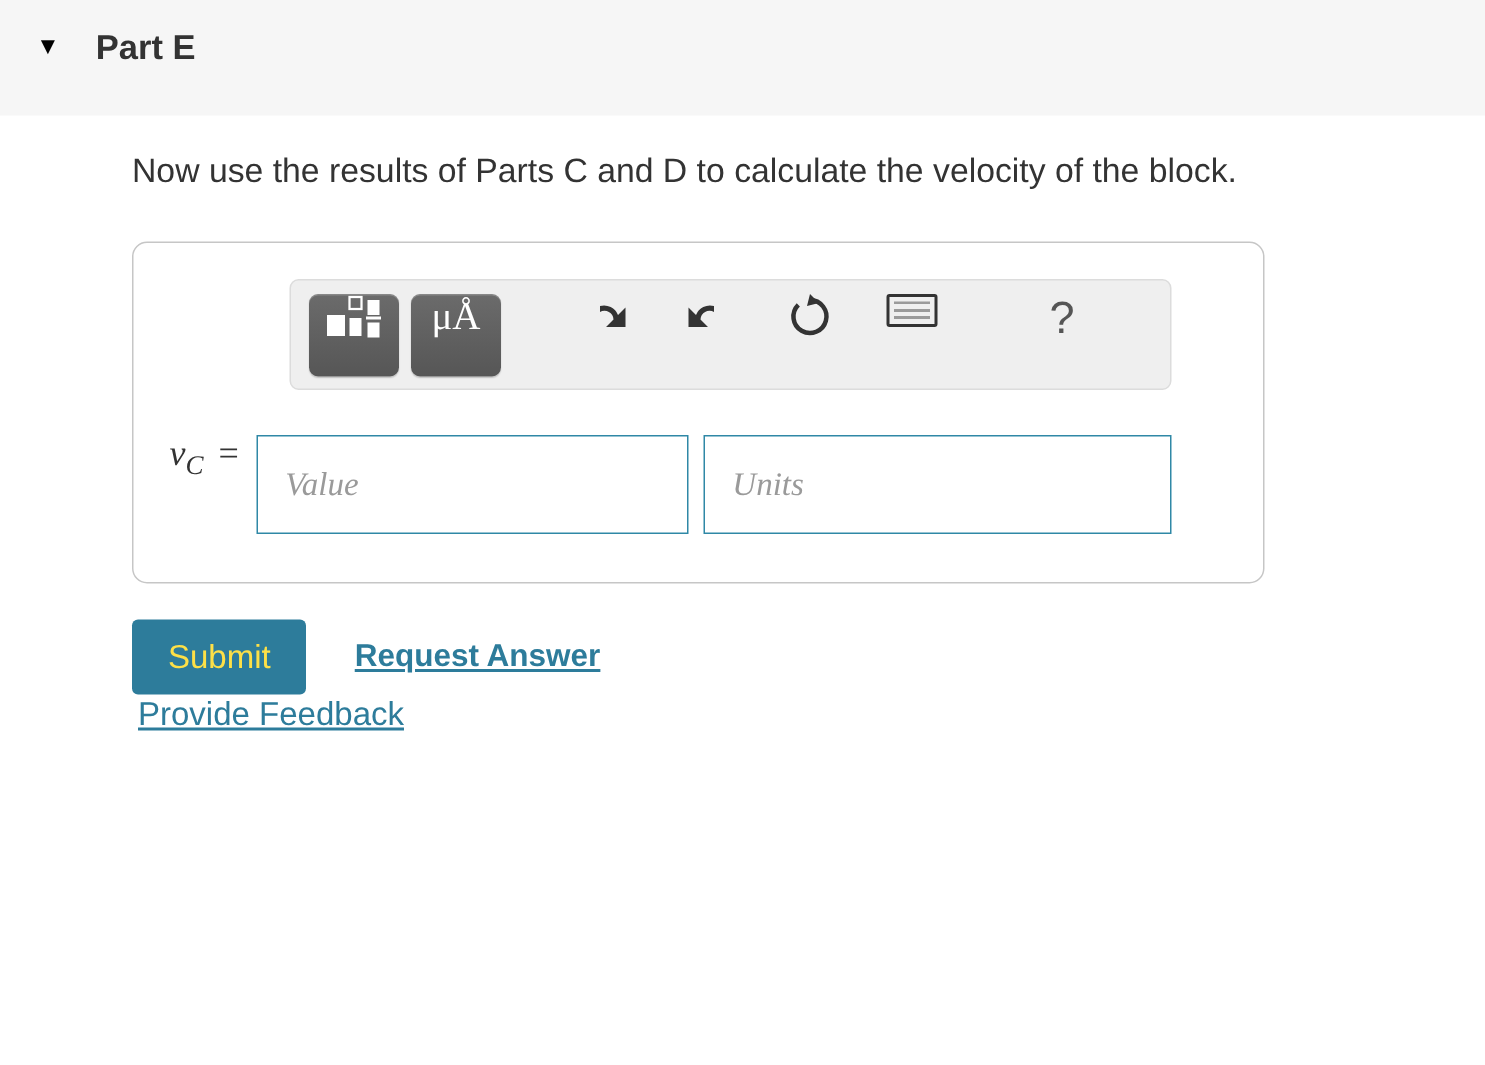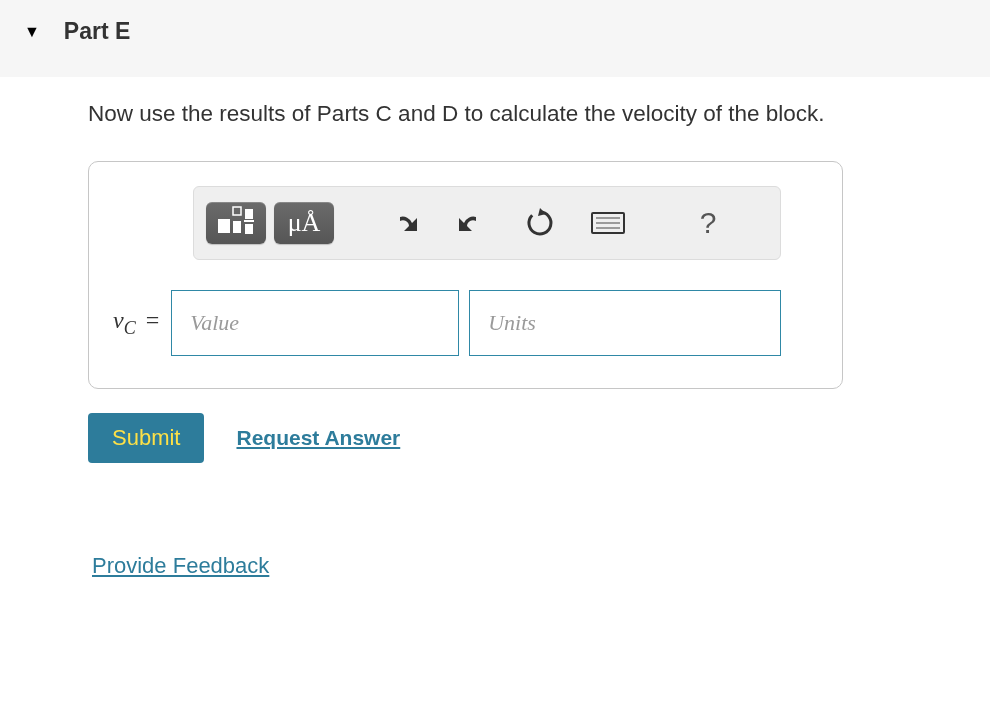--- a/index.html
+++ b/index.html
@@ -55,24 +55,24 @@
     padding: 8px 12px;
     display: inline-flex;
     align-items: center;
     gap: 8px;
     margin-left: 80px;
     width: 588px;
     height: 74px;
   }
   .tool-btn {
     width: 60px;
-    height: 42px;
+    height: 55px;
     border-radius: 6px;
     display: flex;
-    align-items: center;
+    align-items: flex-start;
     justify-content: center;
     cursor: pointer;
   }
   .tool-dark {
     background: linear-gradient(#6b6b6b, #565656);
     box-shadow: inset 0 1px 0 rgba(255,255,255,.2), 0 1px 1px rgba(0,0,0,.2);
   }
   .tool-plain { color:#333; }
   .toolbar svg { display:block; }
   .gap { flex: 0 0 24px; }
@@ -83,21 +83,21 @@
     position:relative;
   }
   .kbd-icon::after{
     content:""; position:absolute; left:3px; right:3px; top:3px; bottom:3px;
     background:
       repeating-linear-gradient(#333 0 2px, transparent 2px 5px);
     opacity:.45;
   }
   .input-row {
     display:flex;
-    align-items:center;
+    align-items:flex-start;
     margin-top: 30px;
   }
   .var-label {
     font-style: italic;
     font-family: Georgia, 'Times New Roman', serif;
     font-size: 24px;
     color:#333;
     margin-right: 12px;
     white-space: nowrap;
   }
@@ -132,21 +132,20 @@
     cursor:pointer;
   }
   .req-link {
     color:#2d7c9b;
     font-weight:bold;
     font-size:21px;
     text-decoration: underline;
     cursor:pointer;
   }
   .feedback {
-    margin-top: 90px;
     margin-left: 4px;
     color:#2d7c9b;
     font-size:22px;
     text-decoration: underline;
     cursor:pointer;
     display:inline-block;
   }
 </style>
 </head>
 <body>

